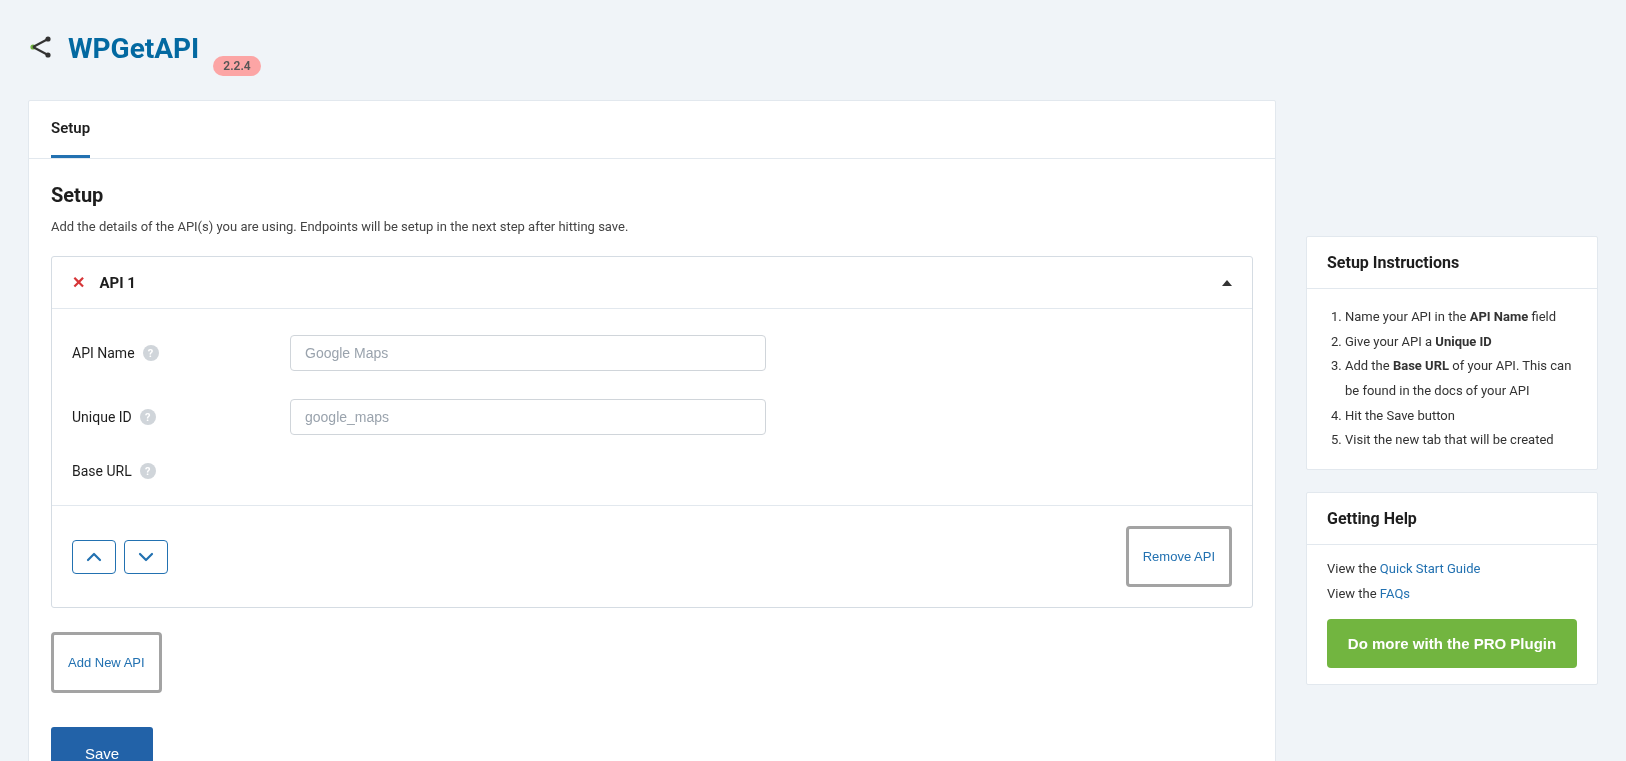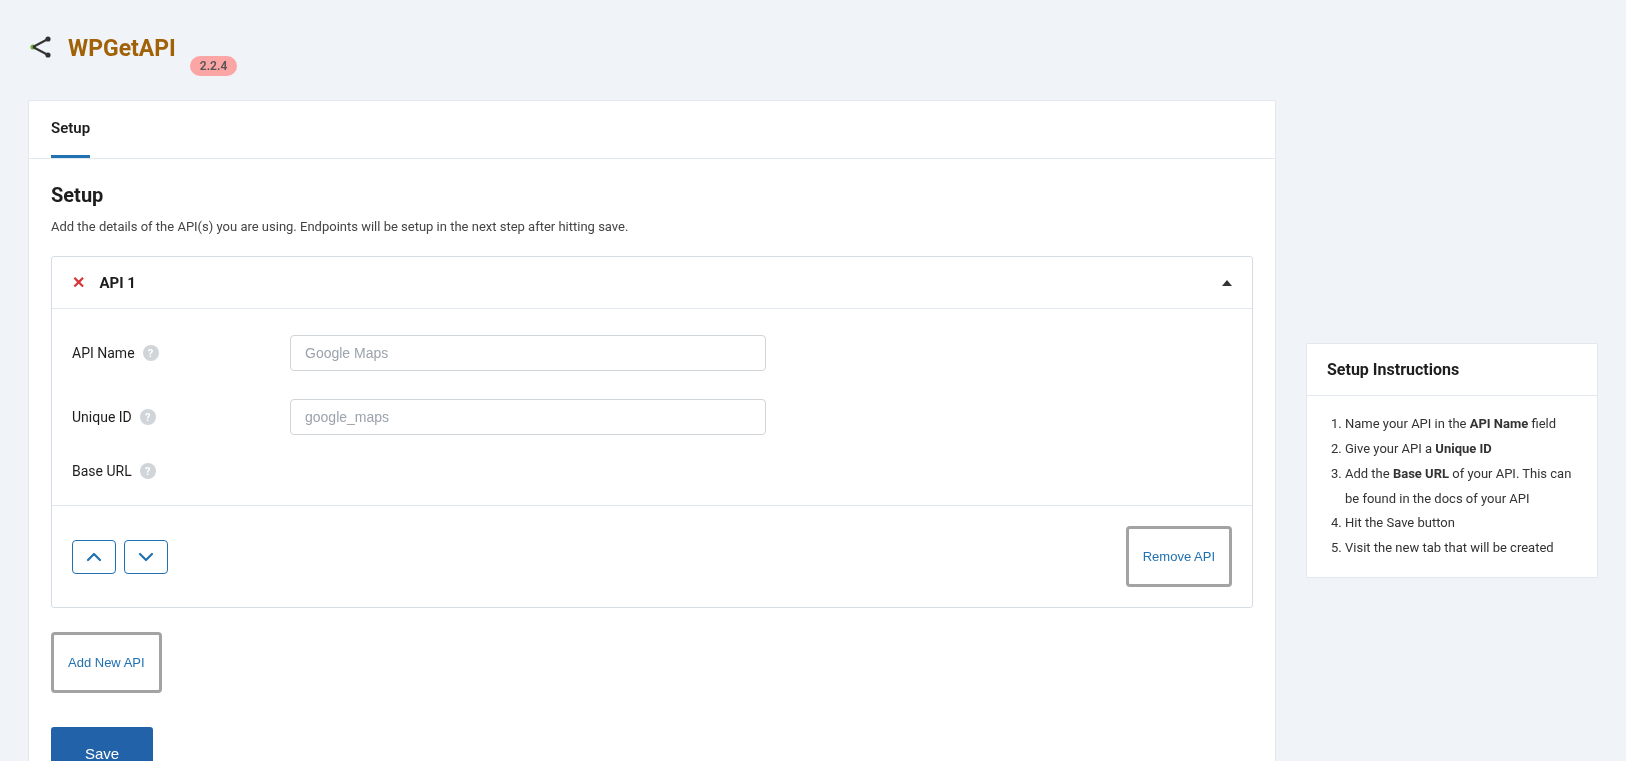--- a/index.html
+++ b/index.html
@@ -20,23 +20,23 @@
       display: flex;
       align-items: center;
       gap: 14px;
       padding: 10px 0 24px 0;
     }
     .logo-icon {
       width: 26px;
       height: 26px;
     }
     .brand {
-      font-size: 23px;
-      font-weight: 700;
-      color: #a16207;
+      font-size: 28px;
+      font-weight: 700;
+      color: #0369a1;
     }
     .version-badge {
       background: #fca5a5;
       color: #555;
       padding: 3px 10px;
       border-radius: 12px;
       font-size: 12px;
       font-weight: 600;
       margin-top: 36px;
     }
@@ -360,15 +360,27 @@
             <li>
               <span>Hit the Save button</span><span class="bold"></span><span></span>
             </li>
             <li>
               <span>Visit the new tab that will be created</span><span class="bold"></span><span></span>
             </li>
           </ol>
         </div>
       </div>
 
+      <div class="side-card">
+        <div class="side-card-header">Getting Help</div>
+        <div class="side-card-body">
+          <div class="help-line">
+            <span>View the </span><a href="#">Quick Start Guide</a>
+          </div>
+          <div class="help-line">
+            <span>View the </span><a href="#">FAQs</a>
+          </div>
+          <button class="btn-green">Do more with the PRO Plugin</button>
+        </div>
+      </div>
     </div>
   </div>
 </div>
 
 </body></html>

